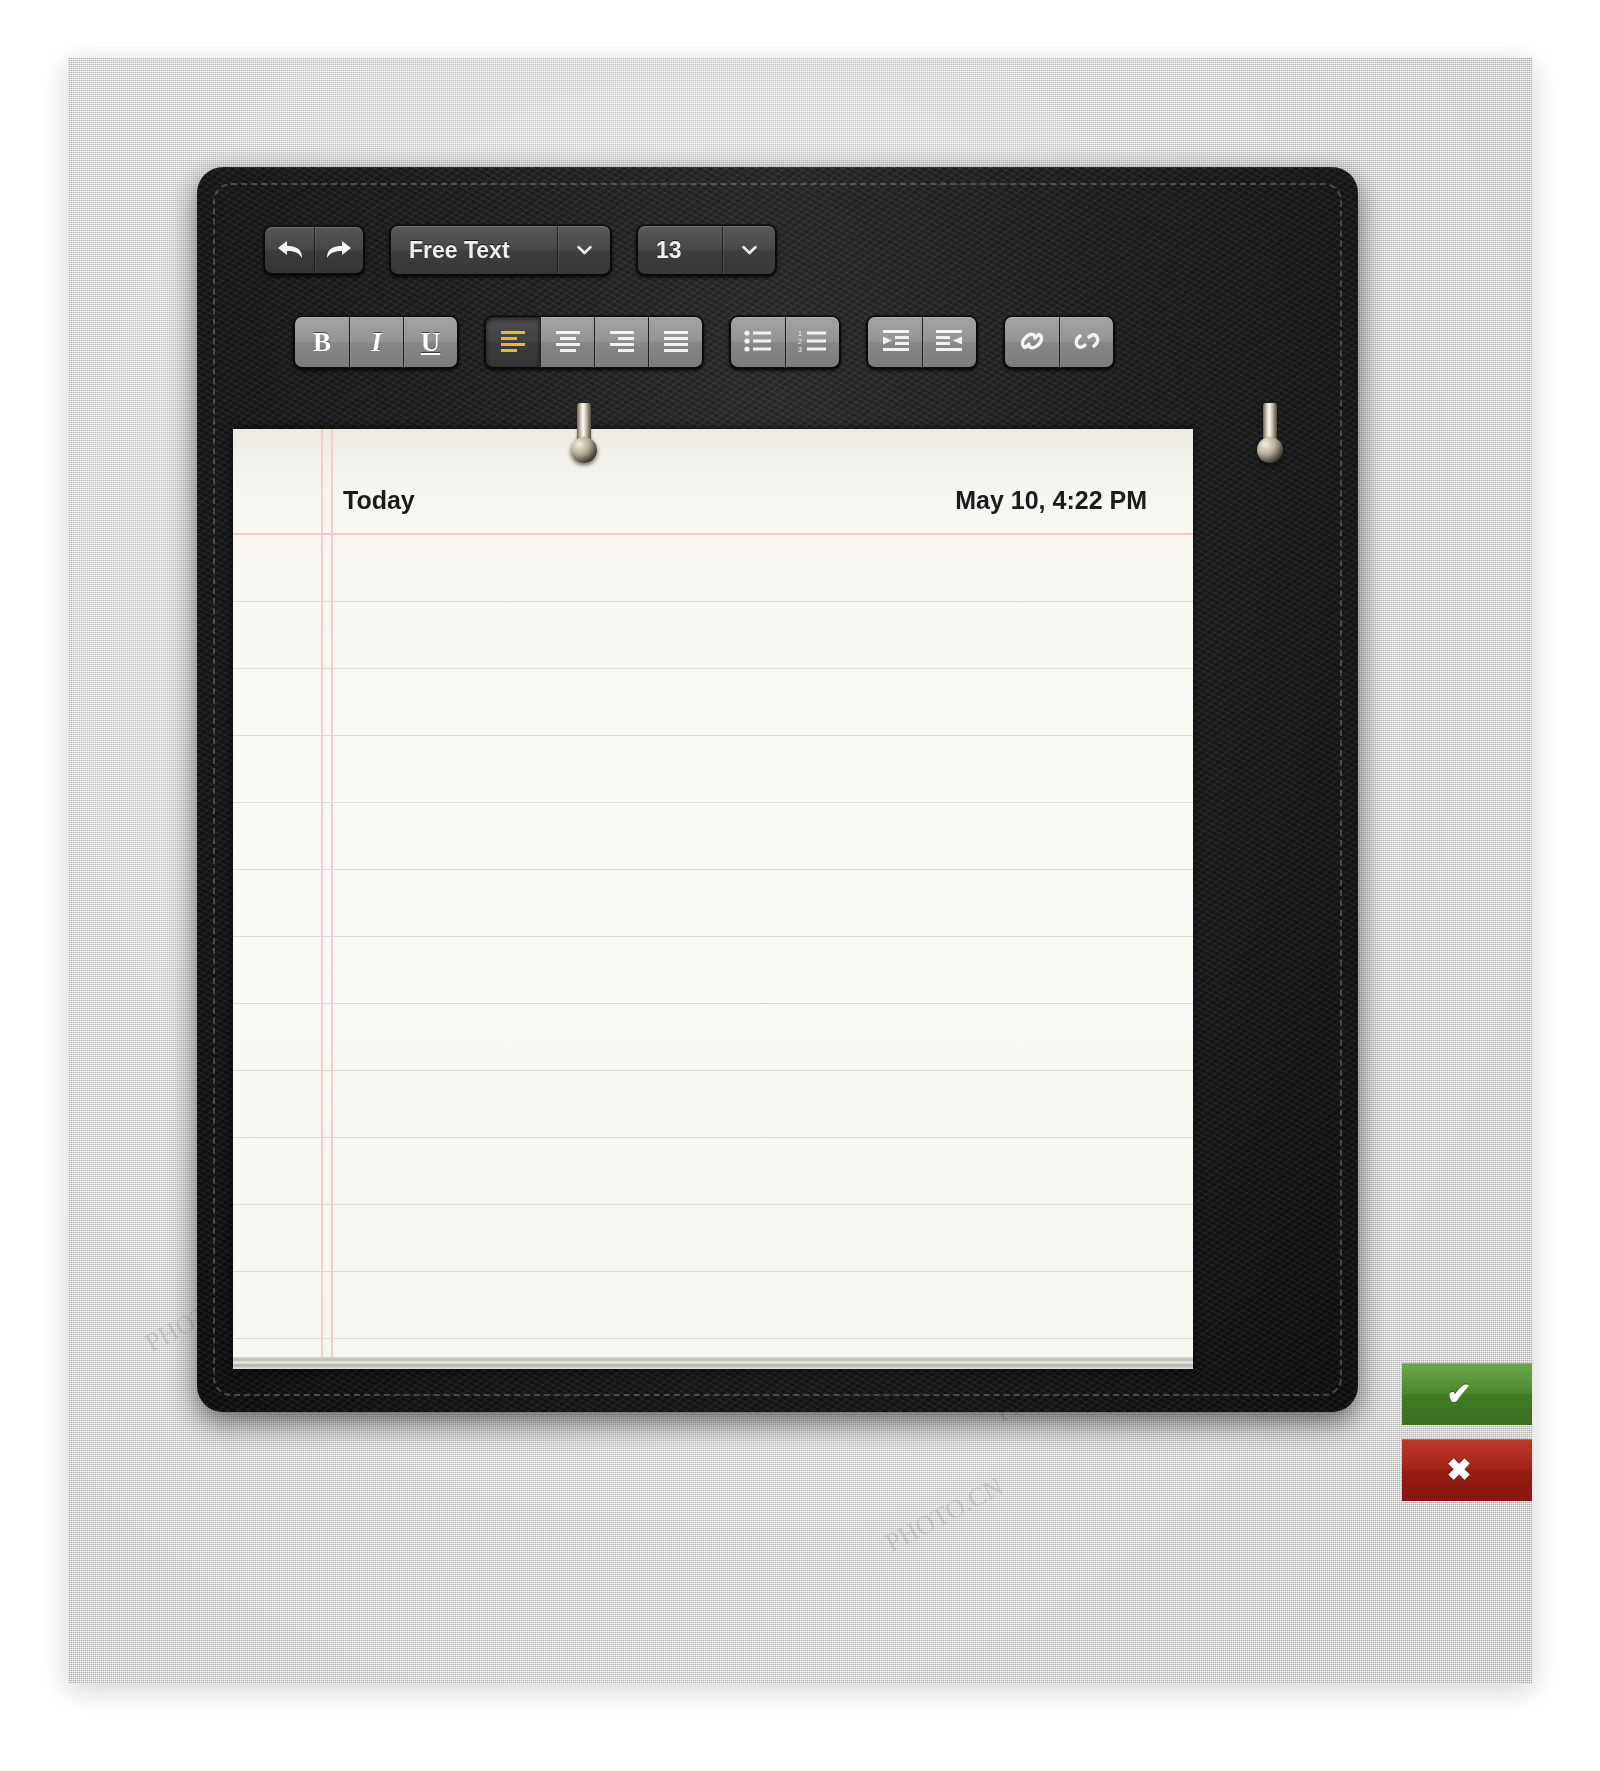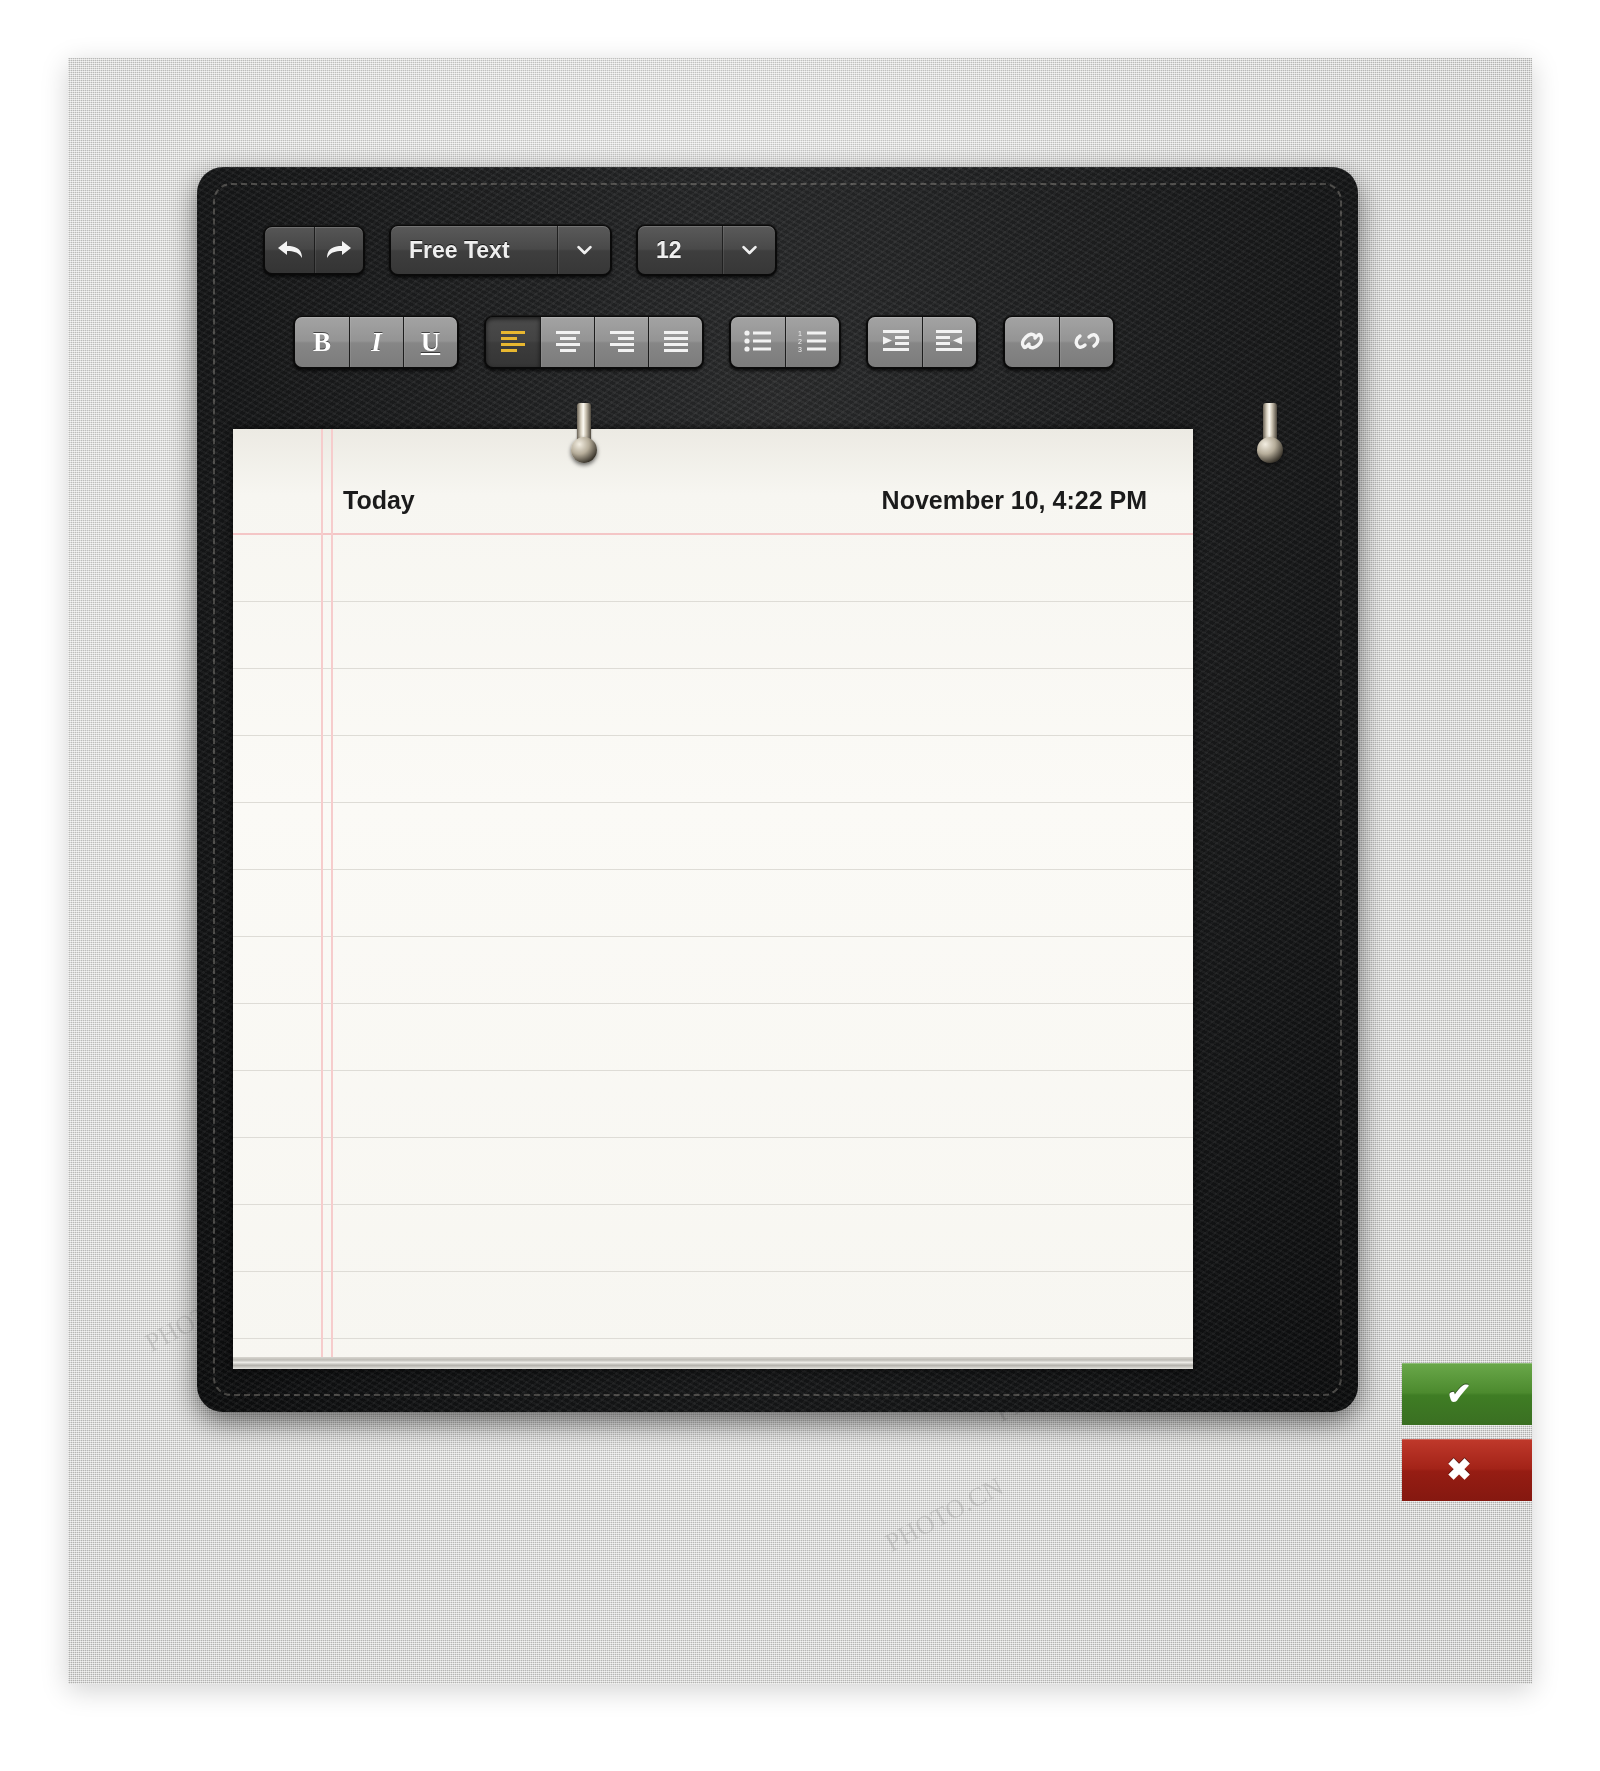--- a/index.html
+++ b/index.html
@@ -242,21 +242,21 @@
           <svg class="chev" viewBox="0 0 20 20">
             <path d="M3 6 L10 13 L17 6" fill="none" stroke="#f0f0f0" stroke-width="3.2" stroke-linecap="round" stroke-linejoin="round"></path>
           </svg>
         </div>
       </div>
     </div>
 
 
     <div class="group">
       <div class="dd" id="dd-size">
-        <div class="dd-label">12</div>
+        <div class="dd-label">13</div>
         <div class="dd-arrow">
           <svg class="chev" viewBox="0 0 20 20">
             <path d="M3 6 L10 13 L17 6" fill="none" stroke="#f0f0f0" stroke-width="3.2" stroke-linecap="round" stroke-linejoin="round"></path>
           </svg>
         </div>
       </div>
     </div>
   </div>
 
   <div class="toolbar" id="toolbar-row2">
@@ -395,21 +395,21 @@
     <div class="knob"></div>
   </div>
 
   <div id="paper">
     <div id="paper-lines"></div>
     <div id="paper-headline"></div>
     <div id="paper-margin"></div>
 
     <div id="paper-header">
       <div class="paper-hdr-text">Today</div>
-      <div class="paper-hdr-text">November 10, 4:22 PM</div>
+      <div class="paper-hdr-text">May 10, 4:22 PM</div>
     </div>
 
     <div id="paper-bottom-edge"></div>
   </div>
 
   <div class="ribbon" id="ribbon-accept">
     <span class="glyph">✔</span>
     <svg class="tail" viewBox="0 0 30 62" preserveAspectRatio="none">
       <path d="M0 0 L30 0 L14 31 L30 62 L0 62 Z" fill="#447f27"></path>
     </svg>

